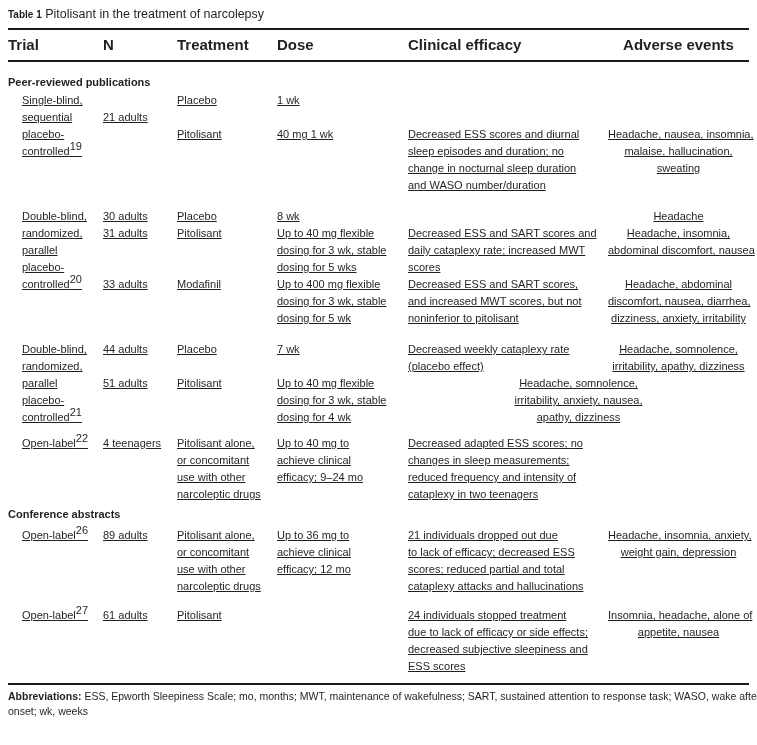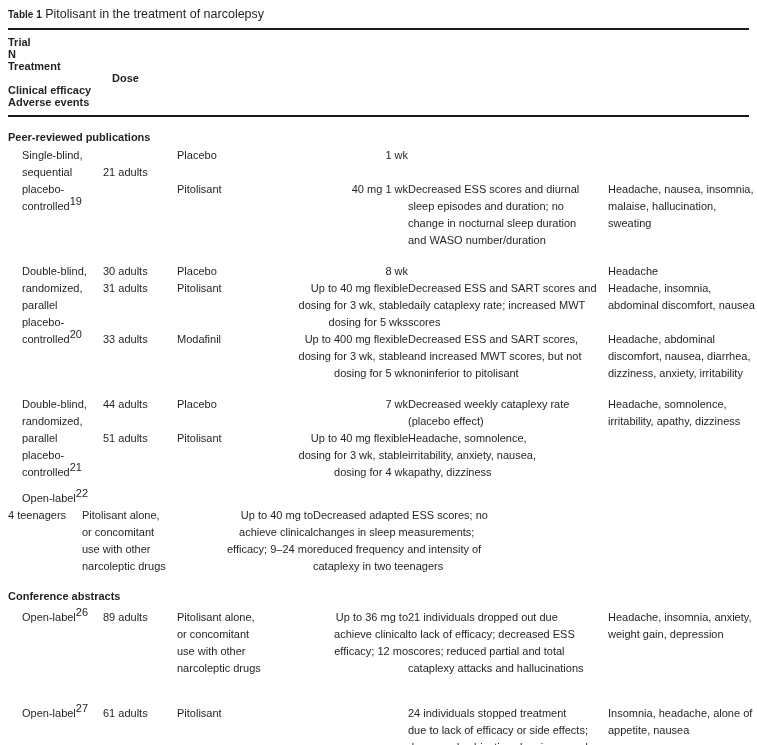--- a/index.html
+++ b/index.html
@@ -10,45 +10,45 @@
     -webkit-font-smoothing:antialiased;
   }
   * { box-sizing:border-box; }
   .page { padding:6px 8px 0 8px; width:757px; }
 
   .table-title { font-size:12.5px; line-height:16px; margin-bottom:5px; white-space:pre; }
   .table-title .t-label { font-weight:bold; font-size:10px; }
 
   .rule { height:2px; background:#1c1c1c; }
 
-  .header-row { display:flex; font-weight:bold; font-size:11px; padding:6px 0 7px 0;flex-direction:column; }
+  .header-row { display:flex; font-weight:bold; font-size:15px; padding:6px 0 7px 0; }
 
   .c-trial { width:95px; flex:none; }
   .c-n     { width:74px; flex:none; }
   .c-treat { width:100px; flex:none; }
-  .c-dose  { width:131px; flex:none;text-align:right; }
+  .c-dose  { width:131px; flex:none; }
   .c-eff   { width:200px; flex:none; }
-  .c-adv   { flex:1; min-width:0; }
+  .c-adv   { flex:1; min-width:0;text-align:center; }
 
   .tbody { font-size:11px; line-height:17px; padding-top:12px; }
   .cell { white-space:pre; }
 
   .section-hdr { font-weight:bold; margin-bottom:1px; }
 
-  .block { display:flex; }
+  .block { display:flex;text-decoration:underline; }
   .trial-cell { width:95px; flex:none; padding-left:14px; white-space:pre; }
   .arms { flex:1; min-width:0; }
   .arm { display:flex; }
 
   sup { font-size:11px; line-height:0; vertical-align:super; letter-spacing:0; }
 
   .mb14 { margin-bottom:14px; }
   .mb9  { margin-bottom:9px; }
-  .mb3  { margin-bottom:13px;flex-direction:column; }
-  .mb12 { margin-bottom:28px; }
+  .mb3  { margin-bottom:3px; }
+  .mb12 { margin-bottom:12px; }
   .mb4  { margin-bottom:4px; }
 
   .foot-rule { margin-top:8px; }
   .footnote { font-size:10.5px; line-height:15px; padding-top:4px; white-space:pre; }
   .footnote .f-label { font-weight:bold; }
 </style>
 </head>
 <body>
 
 <div class="page">

